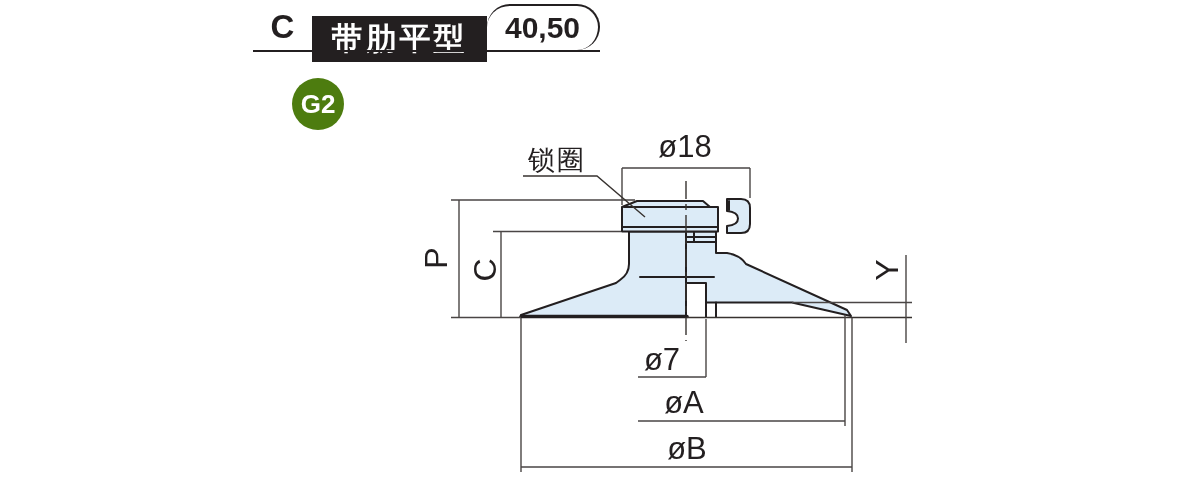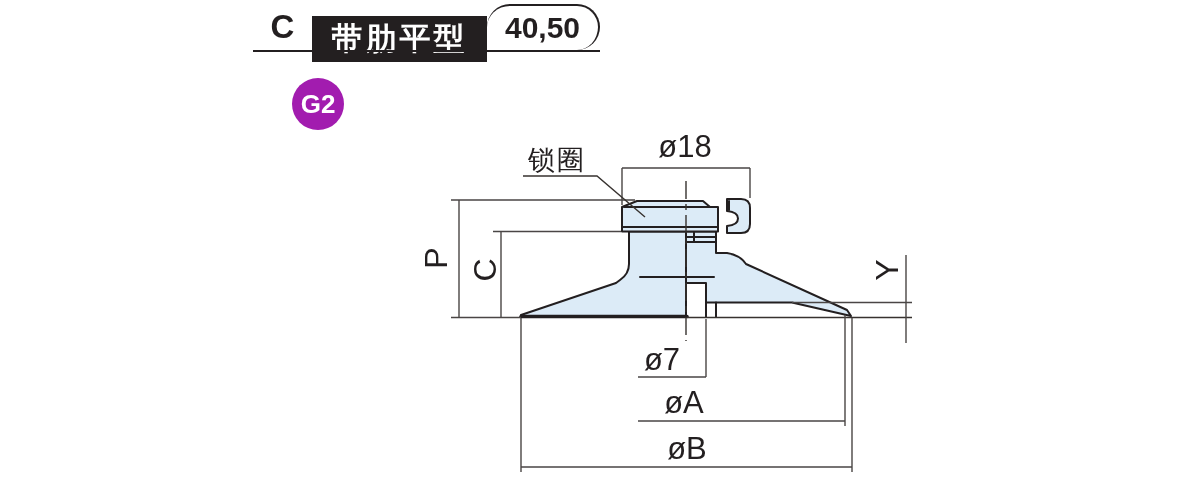--- a/index.html
+++ b/index.html
@@ -22,21 +22,21 @@
     position:absolute;left:487px;top:4px;width:113px;height:46px;box-sizing:border-box;
     border-top:2px solid #231f20;border-right:2px solid #231f20;
     display:flex;align-items:center;justify-content:center;
     font-size:30px;font-weight:bold;color:#231f20;border-radius:23px;
   }
   .hdr-rule{
     position:absolute;left:253px;top:50px;width:347px;height:2px;background:#231f20;
   }
   .grade-badge{
     position:absolute;left:292px;top:78px;width:52px;height:52px;border-radius:50%;
-    background:#a21caf;color:#ffffff;display:flex;align-items:center;justify-content:center;
+    background:#4d7c0f;color:#ffffff;display:flex;align-items:center;justify-content:center;
     font-size:26px;font-weight:bold;
   }
   
   svg{position:absolute;left:0;top:0;}
   .dimtext{font-size:31px;fill:#231f20;}
   .cjktext{font-size:27px;fill:#231f20;letter-spacing:2px;}
   .lettertext{font-size:32px;fill:#231f20;}
 </style>
 </head>
 <body>

